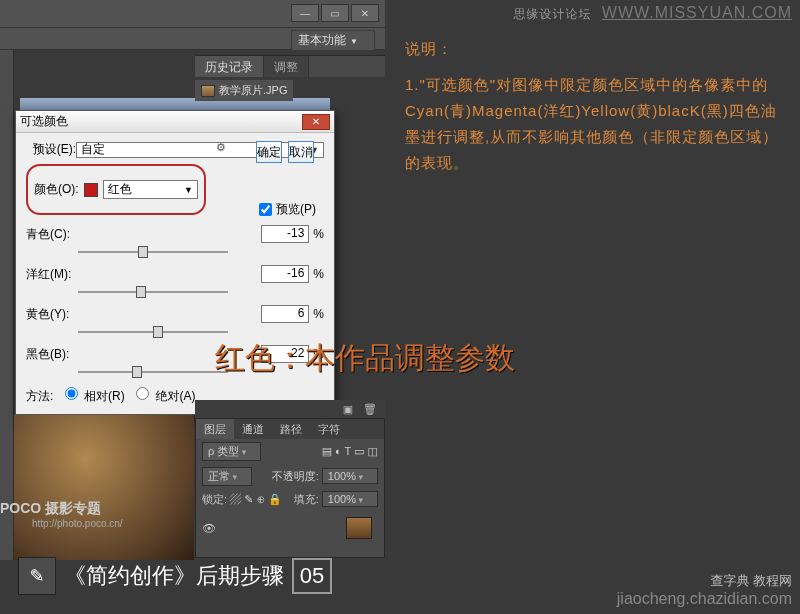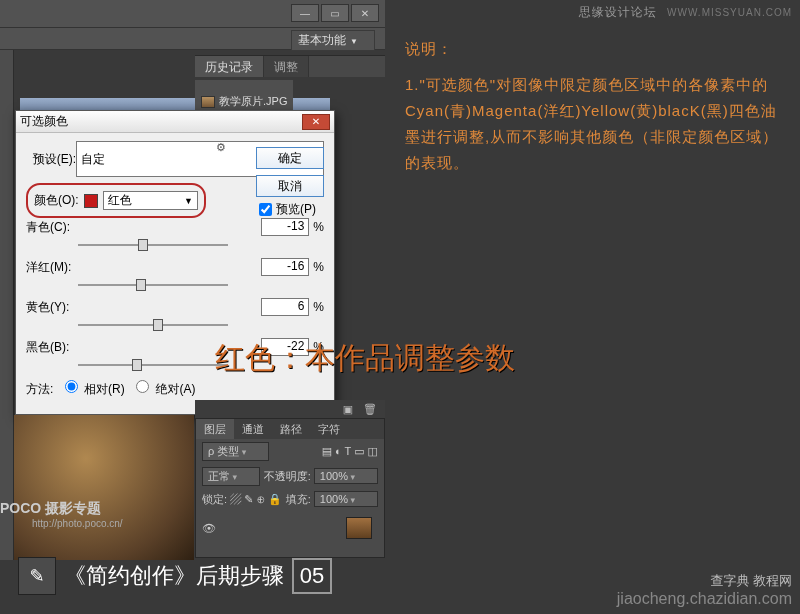--- a/index.html
+++ b/index.html
@@ -18,69 +18,69 @@
     background: #525252; border-bottom: 1px solid #333;
   }
   .win-btns { position: absolute; right: 6px; top: 4px; display: flex; gap: 2px; }
   .win-btn { width: 28px; height: 18px; background: #646464; border: 1px solid #333; display: flex; align-items: center; justify-content: center; color: #d0d0d0; font-size: 10px; }
   .mode-bar { position: absolute; left: 0; top: 28px; width: 385px; height: 22px; background: #525252; border-bottom: 1px solid #333; }
   .mode-dropdown { position: absolute; right: 10px; top: 2px; font-size: 12px; color: #ddd; background: #525252; border: 1px solid #3a3a3a; padding: 1px 16px 1px 6px; }
   .mode-dropdown:after { content: "▼"; font-size: 8px; margin-left: 4px; }
   .panel-tabs { position: absolute; left: 195px; top: 55px; width: 190px; height: 22px; background: #484848; border-top: 1px solid #2a2a2a; display: flex; }
   .panel-tab { padding: 3px 10px; color: #ddd; font-size: 12px; background: #535353; border-right: 1px solid #333; }
   .panel-tab.inactive { background: #404040; color: #aaa; }
-  .doc-tab { position: absolute; left: 195px; top: 80px; background: #4f4f4f; padding: 14px 6px; font-size: 11px; color: #ddd; display: flex; align-items: center; gap: 4px; }
+  .doc-tab { position: absolute; left: 195px; top: 80px; background: #4f4f4f; padding: 3px 6px; font-size: 11px; color: #ddd; display: flex; align-items: center; gap: 4px; }
   .doc-tab .mini-thumb { width: 14px; height: 12px; background: linear-gradient(#b59060,#7a5a38); border: 1px solid #333; }
   
   .dlg {
     position: absolute; left: 15px; top: 110px; width: 320px; height: 305px;
     background: #efefef; border: 1px solid #555;
     box-shadow: 2px 4px 10px rgba(0,0,0,.6);
     color: #000; font-size: 12px;
   }
   .dlg-title { height: 22px; background: linear-gradient(#fdfdfd,#e3e3e3); border-bottom: 1px solid #bbb; display: flex; align-items: center; justify-content: space-between; padding: 0 4px; }
   .dlg-title span { font-size: 12px; }
   .dlg-close { width: 28px; height: 16px; background: #c44a36; color: #fff; font-size: 10px; display: flex; align-items: center; justify-content: center; border: 1px solid #8a2e1e; }
   .dlg-body { padding: 8px 10px; position: relative; height: calc(100% - 22px); }
   .row { display: flex; align-items: center; margin-bottom: 6px; }
   .row label { width: 50px; text-align: right; }
-  .preset-sel { flex: 1; height: 36px; border: 1px solid #777; background: #fff; padding: 0 4px; display: flex; align-items: center; justify-content: space-between; }
+  .preset-sel { flex: 1; height: 16px; border: 1px solid #777; background: #fff; padding: 0 4px; display: flex; align-items: center; justify-content: space-between; }
   .preset-sel:after { content: "▼"; font-size: 9px; color: #333; }
-  .color-row { display: flex; align-items: center; width: 180px; border: 2px solid #b82929; border-radius: 14px; padding: 6px 6px; margin: 4px 0 0 0; }
+  .color-row { display: flex; align-items: center; width: 180px; border: 2px solid #b82929; border-radius: 14px; padding: 14px 6px; margin: 4px 0 10px 0; }
   .swatch { width: 14px; height: 14px; background: #c21919; border: 1px solid #444; margin: 0 5px; }
   .color-sel { flex: 1; border: 1px solid #777; background: #fff; height: 19px; display: flex; align-items: center; justify-content: space-between; padding: 0 4px; }
   .color-sel:after { content: "▼"; font-size: 9px; }
   .slider-row { display: flex; align-items: center; margin-bottom: 2px; }
   .slider-row .lbl { width: 52px; }
   .slider-row .val { width: 48px; height: 18px; border: 1px solid #777; background: #fff; text-align: right; padding: 0 4px; margin-left: auto; }
   .slider-row .pct { margin-left: 4px; }
   .slider-track { position: relative; height: 14px; margin: 0 0 6px 52px; width: 150px; }
   .slider-track .track { position: absolute; top: 6px; height: 2px; width: 100%; background: #9a9a9a; }
   .slider-track .thumb { position: absolute; top: 1px; width: 10px; height: 12px; background: #d8d8d8; border: 1px solid #555; transform: translateX(-50%); }
   .method-row { margin-top: 8px; }
   .method-row input { margin: 0 3px 0 8px; }
-  .side-btns { position: absolute; right: 10px; top: 14px; width: 68px; display: flex; flex-direction: column; gap: 6px; }
+  .side-btns { position: absolute; right: 10px; top: 8px; width: 68px; display: flex; gap: 6px; }
   .btn { height: 22px; border: 1px solid #4a87c7; background: linear-gradient(#fdfdfd,#e6eef7); font-size: 12px; display: flex; align-items: center; justify-content: center; }
   .preview-cb { position: absolute; right: 18px; top: 68px; display: flex; align-items: center; gap: 4px; }
   .gear-icon { position: absolute; top: 8px; left: 200px; width: 14px; height: 14px; color: #555; font-size: 11px; }
   
   .explain {
     position: absolute; left: 405px; top: 36px; width: 380px;
     color: #e0893a; font-size: 15px; line-height: 26px;
     letter-spacing: 1px;
   }
   .explain p { margin-bottom: 10px; }
   .headline {
     position: absolute; left: 215px; top: 338px;
     color: #d06a28; font-size: 30px; font-weight: 500;
     text-shadow: 1px 1px 0 #000;
   }
   
   .wm-tr { position: absolute; right: 8px; top: 4px; color: #9a9a9a; font-size: 12px; letter-spacing: 1px; }
-  .wm-tr .site { font-size: 10px; color: #777; margin-left: 6px; }
+  .wm-tr .site { font-size: 16px; color: #777; margin-left: 6px; text-decoration: underline; }
   .wm-left { position: absolute; left: 0; top: 500px; width: 120px; color: #ccc; font-size: 11px; }
   .wm-left .title { font-weight: bold; font-size: 14px; }
   .wm-left .url { font-size: 10px; color: #aaa; padding-left: 32px; }
   .wm-br { position: absolute; right: 8px; bottom: 6px; text-align: right; color: #bbb; font-size: 13px; }
   .wm-br .small { font-size: 16px; color: #888; }
   
   .step-bar {
     position: absolute; left: 18px; bottom: 18px;
     height: 40px; display: flex; align-items: center; gap: 8px;
     color: #fff;
@@ -90,21 +90,21 @@
     display: flex; align-items: center; justify-content: center; font-size: 18px;
   }
   .step-text { font-size: 22px; }
   .step-num { width: 40px; height: 36px; border: 2px solid #999; display: flex; align-items: center; justify-content: center; font-size: 22px; }
   
   .lower-panels { position: absolute; left: 195px; top: 418px; width: 190px; height: 140px; background: #4a4a4a; border: 1px solid #282828; font-size: 11px; }
   .lp-tabs { display: flex; height: 20px; background: #3e3e3e; }
   .lp-tab { padding: 3px 8px; color: #ccc; }
   .lp-tab.active { background: #535353; }
   .lp-row { display: flex; align-items: center; justify-content: space-between; padding: 3px 6px; color: #ccc; }
-  .lp-sel { background: #595959; border: 1px solid #2e2e2e; padding: 1px 22px 1px 5px; position: relative; }
+  .lp-sel { background: #595959; border: 1px solid #2e2e2e; padding: 1px 14px 1px 5px; position: relative; }
   .lp-sel:after { content: " ▾"; font-size: 9px; color: #aaa; }
   .lp-thumb { width: 26px; height: 22px; background: linear-gradient(#a07040,#604020); margin: 4px 6px; border: 1px solid #222; display: inline-block; }
   .camera-row { position: absolute; left: 195px; top: 400px; width: 190px; height: 18px; background: #3c3c3c; display: flex; align-items: center; justify-content: flex-end; padding-right: 8px; gap: 10px; color: #bbb; font-size: 11px; }
   
   .left-strip { position: absolute; left: 0; top: 50px; width: 14px; height: 510px; background: #4d4d4d; border-right: 1px solid #2c2c2c; }
   
   .photo-a { position: absolute; left: 14px; top: 415px; width: 180px; height: 145px; background: radial-gradient(circle at 40% 30%, #b08850, #5a4028 70%, #2e2012); }
   .photo-b { position: absolute; left: 20px; top: 98px; width: 310px; height: 16px; background: linear-gradient(#9aaecb,#6b7f9c); }
 </style>
 </head>

